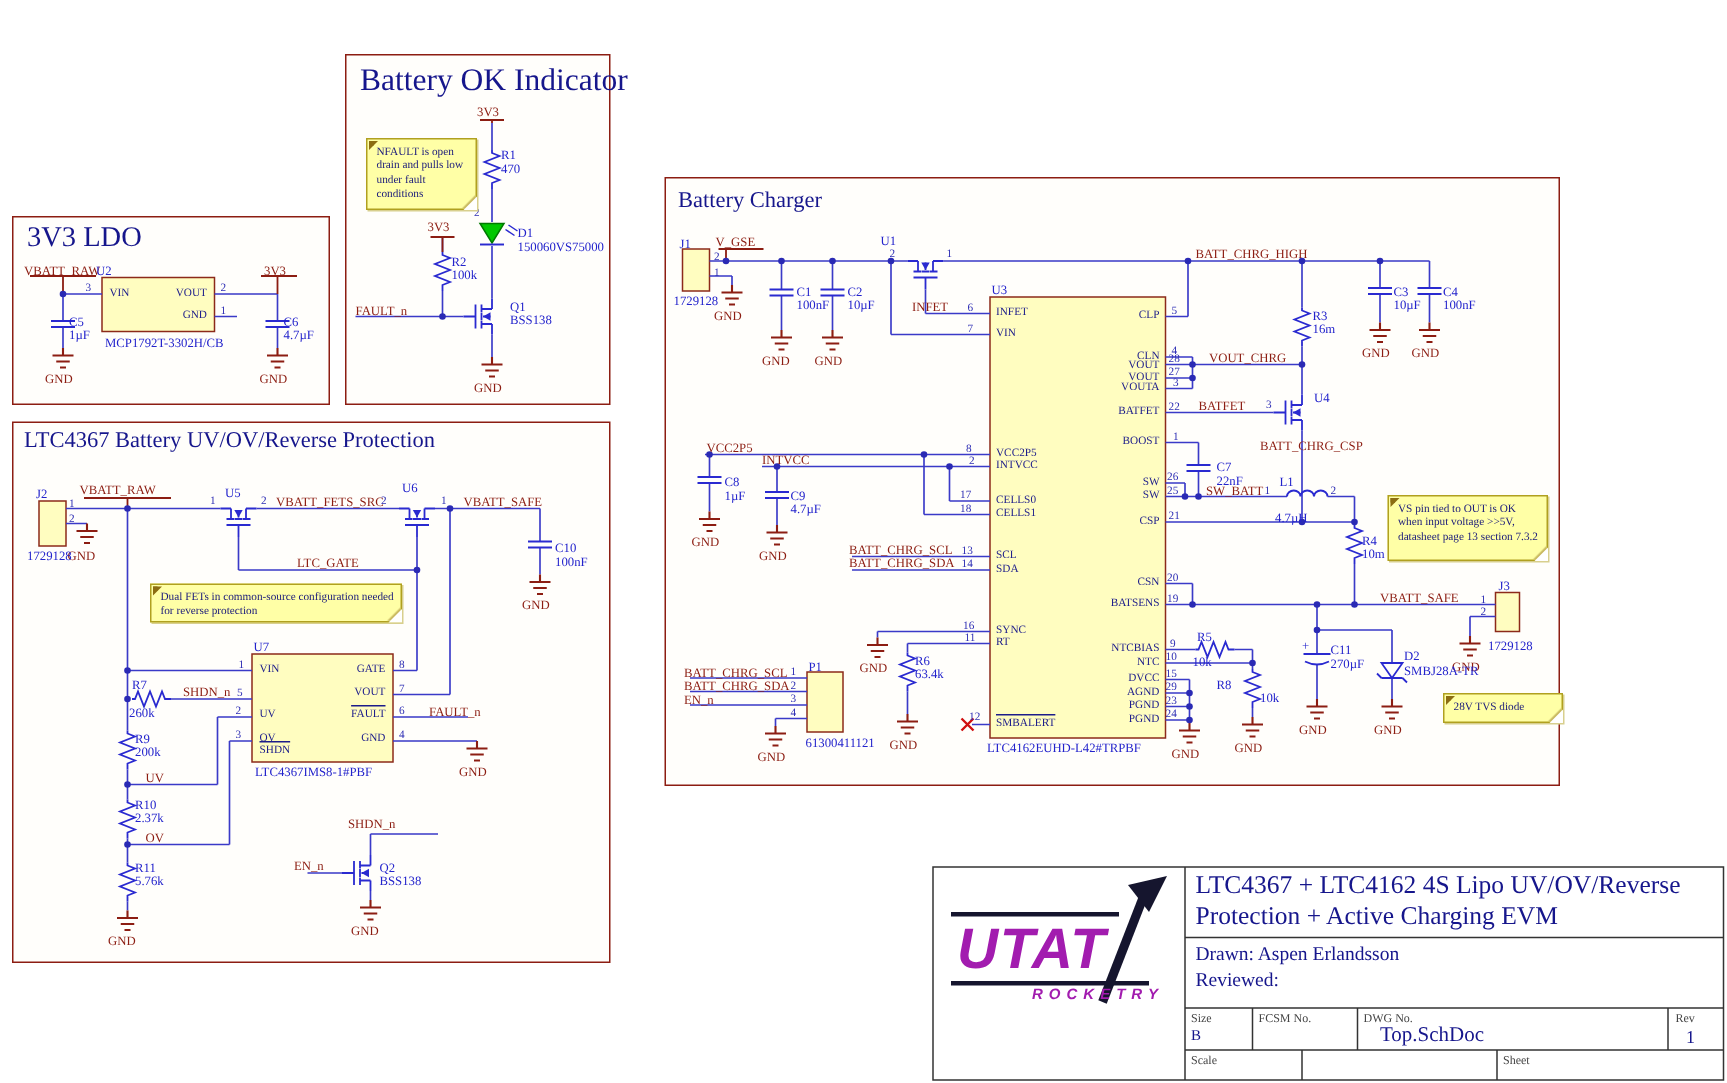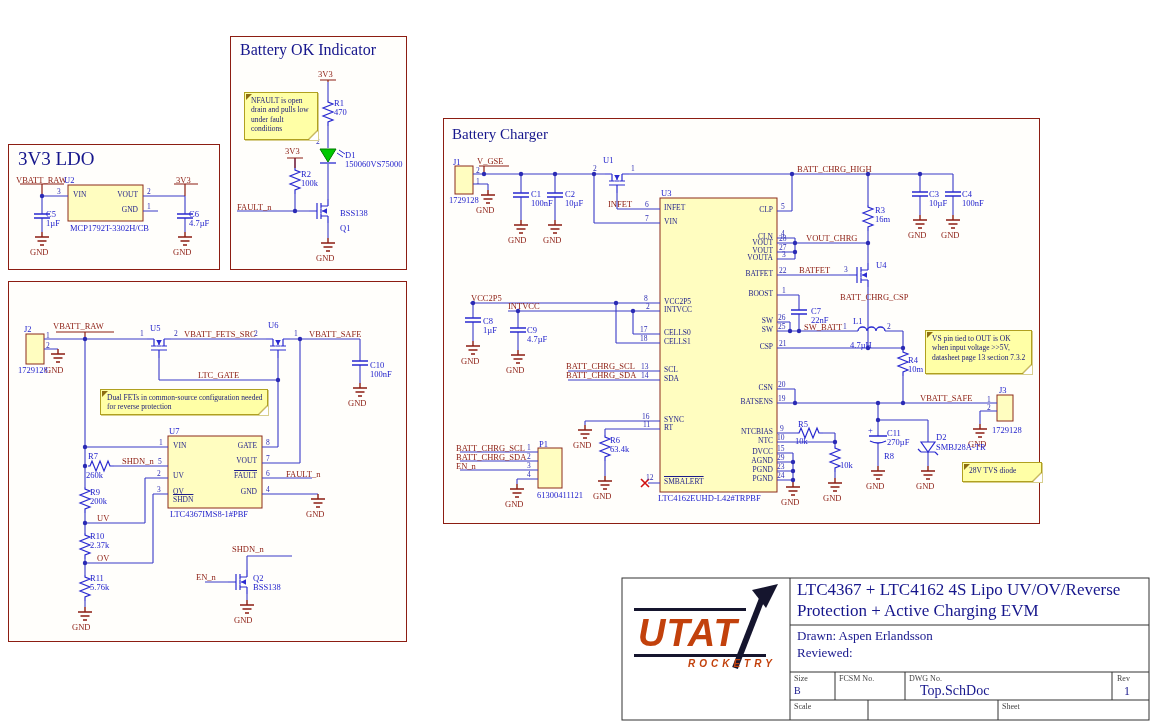--- a/index.html
+++ b/index.html
@@ -18,21 +18,21 @@
   .ol{text-decoration:overline;}
   .note{position:absolute;background:#ffffa6;border:1px solid #b0a020;color:#1a1a7a;
         font-size:7.5px;line-height:1.25;padding:3px 4px 3px 6px;box-shadow:1px 1px 0 #d8cf8e;}
   .note::before{content:'';position:absolute;left:1px;top:1px;width:0;height:0;
         border:3px solid transparent;border-left-color:#8c6d12;border-top-color:#8c6d12;}
   .note::after{content:'';position:absolute;right:-1px;bottom:-1px;width:0;height:0;
         border-style:solid;border-width:0 0 9px 9px;border-color:transparent transparent #ffffff transparent;
         filter:drop-shadow(-1px -1px 0 #c8b860);}
   .tb-text{position:absolute;color:#16168c;white-space:pre;}
   .tb-small{font-size:8px;color:#444;}
-  #logo{position:absolute;left:630px;top:590px;width:156px;height:110px;color:#c2410c;}
+  #logo{position:absolute;left:630px;top:590px;width:156px;height:110px;color:#a21caf;}
   #logo .main{position:absolute;left:8px;top:22px;font-family:"Liberation Sans",sans-serif;
        font-style:italic;font-weight:bold;font-size:38px;letter-spacing:1px;}
   #logo .sub{position:absolute;left:58px;top:68px;font-family:"Liberation Sans",sans-serif;
        font-style:italic;font-weight:bold;font-size:10px;letter-spacing:4px;}
   #logo .bar-top{position:absolute;left:4px;top:18px;width:112px;height:3px;background:#15152e;}
   #logo .bar-bot{position:absolute;left:4px;top:64px;width:132px;height:3px;background:#15152e;}
 </style>
 </head>
 <body>
 
@@ -243,21 +243,22 @@
       <path d="M868,700 V720 M998,700 V720"></path>
     </g>
 
     <g>
       <path d="M735,668 L763,596" stroke="#15152e" stroke-width="6"></path>
       <polygon points="752,590 778,584 766,608" fill="#15152e"></polygon>
     </g>
   </svg>
 
   <div class="sec-title" style="left:18px;top:148px;font-size:19px;">3V3 LDO</div>
-  <div class="sec-title" style="left:240px;top:41px;font-size:16px;">Battery OK Indicator</div>
+  <div class="sec-title" style="left:240px;top:41px;font-size:21px;">Battery OK Indicator</div>
+  <div class="sec-title" style="left:16px;top:286px;font-size:15px;">LTC4367 Battery UV/OV/Reverse Protection</div>
   <div class="sec-title" style="left:452px;top:126px;font-size:15px;">Battery Charger</div>
 
   <div id="labels">
       <span class="lbl net" style="left: 16px; top: 176px;">VBATT_RAW</span>
       <span class="lbl net" style="left: 176px; top: 176px;">3V3</span>
       <span class="lbl net" style="left: 30px; top: 248px;">GND</span>
       <span class="lbl net" style="left: 173px; top: 248px;">GND</span>
       <span class="lbl net" style="left: 318px; top: 70px;">3V3</span>
       <span class="lbl net" style="left: 285px; top: 147px;">3V3</span>
       <span class="lbl net" style="left: 237px; top: 203px;">FAULT_n</span>
@@ -312,21 +313,21 @@
       <span class="lbl des" style="left: 46px; top: 219px;">1µF</span>
       <span class="lbl des" style="left: 189px; top: 210px;">C6</span>
       <span class="lbl des" style="left: 189px; top: 219px;">4.7µF</span>
       <span class="lbl des" style="left: 70px; top: 224px;">MCP1792T-3302H/CB</span>
       <span class="lbl des" style="left: 334px; top: 99px;">R1</span>
       <span class="lbl des" style="left: 334px; top: 108px;">470</span>
       <span class="lbl des" style="left: 345px; top: 151px;">D1</span>
       <span class="lbl des" style="left: 345px; top: 160px;">150060VS75000</span>
       <span class="lbl des" style="left: 301px; top: 170px;">R2</span>
       <span class="lbl des" style="left: 301px; top: 179px;">100k</span>
-      <span class="lbl des" style="left: 340px; top: 200px; margin-top: 24px;">Q1</span>
+      <span class="lbl des" style="left: 340px; top: 200px;">Q1</span>
       <span class="lbl des" style="left: 340px; top: 209px;">BSS138</span>
       <span class="lbl des" style="left: 24px; top: 325px;">J2</span>
       <span class="lbl des" style="left: 18px; top: 366px;">1729128</span>
       <span class="lbl des" style="left: 150px; top: 324px;">U5</span>
       <span class="lbl des" style="left: 268px; top: 321px;">U6</span>
       <span class="lbl des" style="left: 370px; top: 361px;">C10</span>
       <span class="lbl des" style="left: 370px; top: 370px;">100nF</span>
       <span class="lbl des" style="left: 169px; top: 427px;">U7</span>
       <span class="lbl des" style="left: 170px; top: 510px; text-align: right;">LTC4367IMS8-1#PBF</span>
       <span class="lbl des" style="left: 88px; top: 452px;">R7</span>
@@ -338,21 +339,21 @@
       <span class="lbl des" style="left: 90px; top: 574px;">R11</span>
       <span class="lbl des" style="left: 90px; top: 583px;">5.76k</span>
       <span class="lbl des" style="left: 253px; top: 574px;">Q2</span>
       <span class="lbl des" style="left: 253px; top: 583px;">BSS138</span>
       <span class="lbl des" style="left: 453px; top: 158px;">J1</span>
       <span class="lbl des" style="left: 449px; top: 196px;">1729128</span>
       <span class="lbl des" style="left: 531px; top: 190px;">C1</span>
       <span class="lbl des" style="left: 531px; top: 199px;">100nF</span>
       <span class="lbl des" style="left: 565px; top: 190px;">C2</span>
       <span class="lbl des" style="left: 565px; top: 199px;">10µF</span>
-      <span class="lbl des" style="left: 603px; top: 156px; text-align: right;">U1</span>
+      <span class="lbl des" style="left: 587px; top: 156px; text-align: right;">U1</span>
       <span class="lbl des" style="left: 661px; top: 189px;">U3</span>
       <span class="lbl des" style="left: 658px; top: 494px;">LTC4162EUHD-L42#TRPBF</span>
       <span class="lbl des" style="left: 483px; top: 317px;">C8</span>
       <span class="lbl des" style="left: 483px; top: 326px;">1µF</span>
       <span class="lbl des" style="left: 527px; top: 326px;">C9</span>
       <span class="lbl des" style="left: 527px; top: 335px;">4.7µF</span>
       <span class="lbl des" style="left: 610px; top: 436px;">R6</span>
       <span class="lbl des" style="left: 610px; top: 445px;">63.4k</span>
       <span class="lbl des" style="left: 539px; top: 440px;">P1</span>
       <span class="lbl des" style="left: 537px; top: 491px;">61300411121</span>
@@ -364,21 +365,21 @@
       <span class="lbl des" style="left: 962px; top: 199px;">100nF</span>
       <span class="lbl des" style="left: 876px; top: 261px;">U4</span>
       <span class="lbl des" style="left: 811px; top: 307px;">C7</span>
       <span class="lbl des" style="left: 811px; top: 316px;">22nF</span>
       <span class="lbl des" style="left: 853px; top: 317px;">L1</span>
       <span class="lbl des" style="left: 850px; top: 341px;">4.7µH</span>
       <span class="lbl des" style="left: 908px; top: 356px;">R4</span>
       <span class="lbl des" style="left: 908px; top: 365px;">10m</span>
       <span class="lbl des" style="left: 798px; top: 420px;">R5</span>
       <span class="lbl des" style="left: 795px; top: 437px;">10k</span>
-      <span class="lbl des" style="left: 884px; top: 452px;">R8</span>
+      <span class="lbl des" style="left: 811px; top: 452px;">R8</span>
       <span class="lbl des" style="left: 840px; top: 461px;">10k</span>
       <span class="lbl des" style="left: 887px; top: 429px;">C11</span>
       <span class="lbl des" style="left: 887px; top: 438px;">270µF</span>
       <span class="lbl des" style="left: 868px; top: 426px;">+</span>
       <span class="lbl des" style="left: 936px; top: 433px;">D2</span>
       <span class="lbl des" style="left: 936px; top: 443px;">SMBJ28A-TR</span>
       <span class="lbl des" style="left: 999px; top: 386px;">J3</span>
       <span class="lbl des" style="left: 992px; top: 426px;">1729128</span>
       <span class="lbl pnum" style="left: 57px; top: 188px;">3</span>
       <span class="lbl pnum" style="left: 147px; top: 188px;">2</span>

